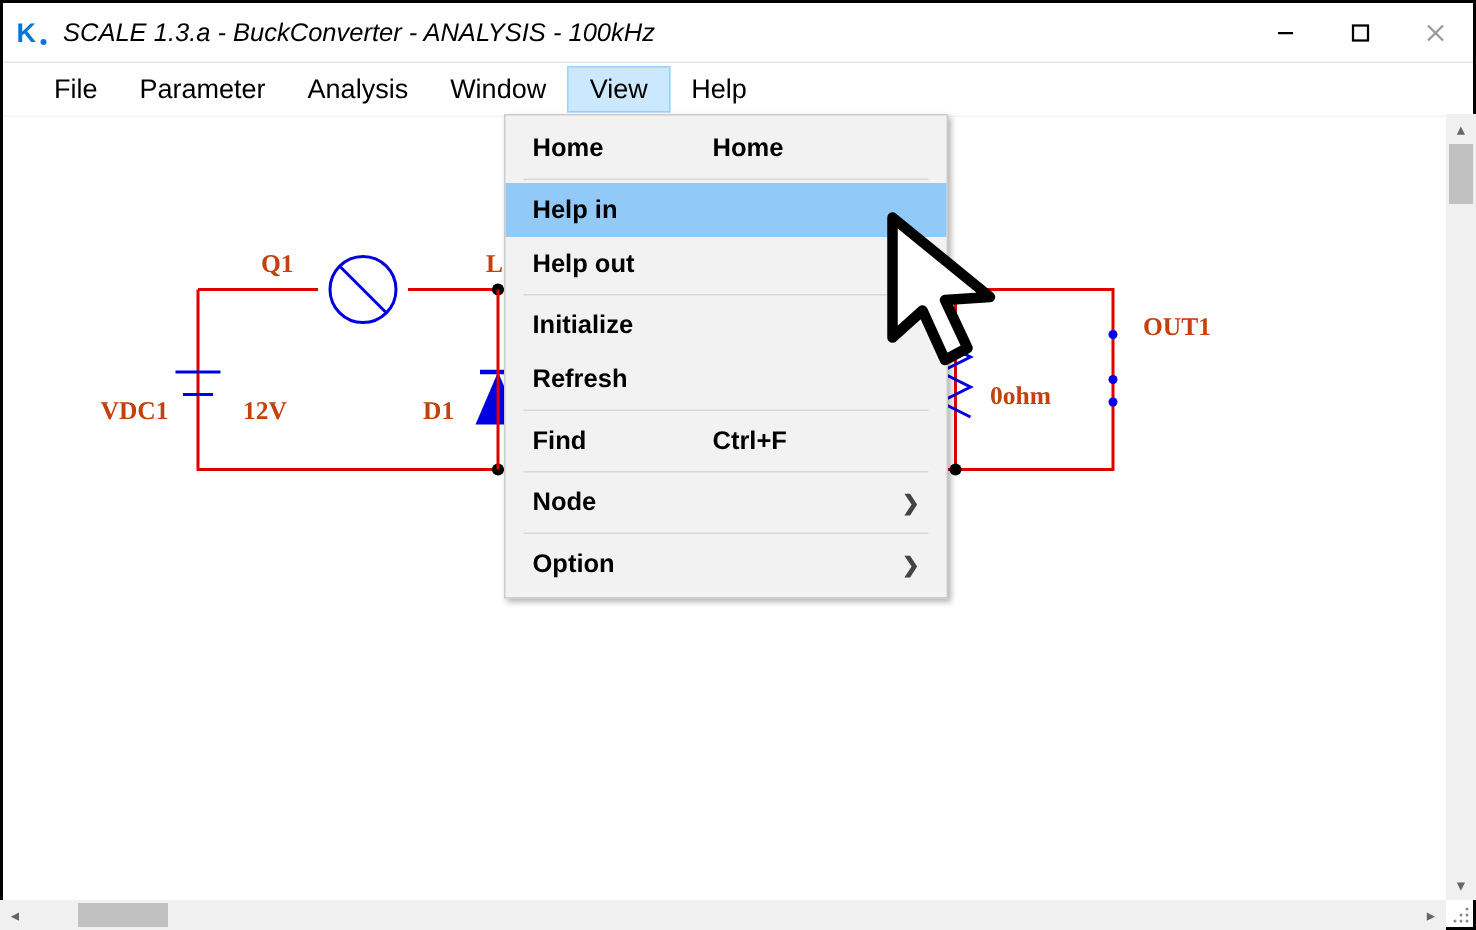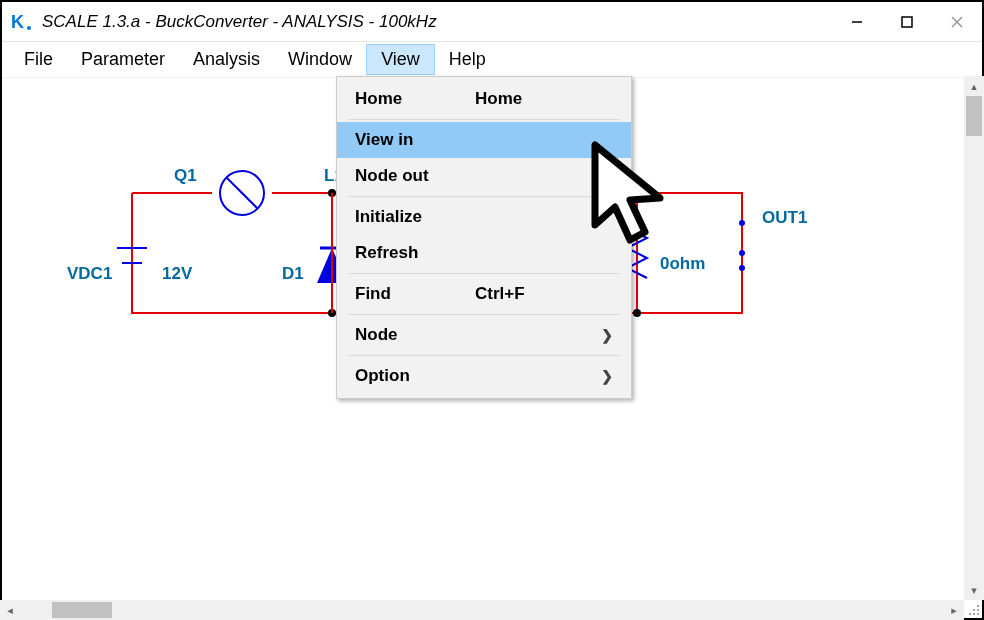--- a/index.html
+++ b/index.html
@@ -42,21 +42,21 @@
     display: flex;
     align-items: center;
     justify-content: center;
     font-size: 16px;
   }
   .win-btn.close { color: #aaa; }
   .menubar {
     display: flex;
     align-items: center;
     height: 36px;
-    padding: 0 8px;
+    padding: 0 20px;
     font-size: 18px;
     border-bottom: 1px solid rgba(0,0,0,0.05);
   }
   .menu-item {
     padding: 4px 14px;
     cursor: default;
   }
   .menu-item.active {
     background: #cce8ff;
     border: 1px solid #99d1ff;
@@ -155,21 +155,22 @@
     position: absolute;
     left: 590px;
     top: 140px;
     z-index: 100;
     pointer-events: none;
   }
   .schematic-label {
     position: absolute;
     font-size: 17px;
     font-weight: bold;
-    color: #0369a1;
+    color: #c2410c;
+    font-family: Liberation Serif, serif;
   }
 </style>
 </head>
 <body>
 
 <div class="titlebar">
   <div class="app-icon">
     <svg width="22" height="22" viewBox="0 0 22 22">
       <text x="0" y="17" font-size="18" font-weight="bold" fill="#0078d7">K</text>
       <circle cx="18" cy="17" r="2" fill="#0078d7"></circle>
@@ -243,25 +244,25 @@
   <div class="schematic-label" style="left:760px;top:130px;">OUT1</div>
 </div>
 
 <div class="dropdown">
   <div class="dropdown-row">
     <span class="dd-label">Home</span>
     <span class="dd-accel">Home</span>
   </div>
   <div class="dd-sep"></div>
   <div class="dropdown-row highlight">
-    <span class="dd-label">View in</span>
-    <span class="dd-accel"></span>
-  </div>
-  <div class="dropdown-row">
-    <span class="dd-label">Node out</span>
+    <span class="dd-label">Help in</span>
+    <span class="dd-accel"></span>
+  </div>
+  <div class="dropdown-row">
+    <span class="dd-label">Help out</span>
     <span class="dd-accel"></span>
   </div>
   <div class="dd-sep"></div>
   <div class="dropdown-row">
     <span class="dd-label">Initialize</span>
     <span class="dd-accel"></span>
   </div>
   <div class="dropdown-row">
     <span class="dd-label">Refresh</span>
     <span class="dd-accel"></span>

